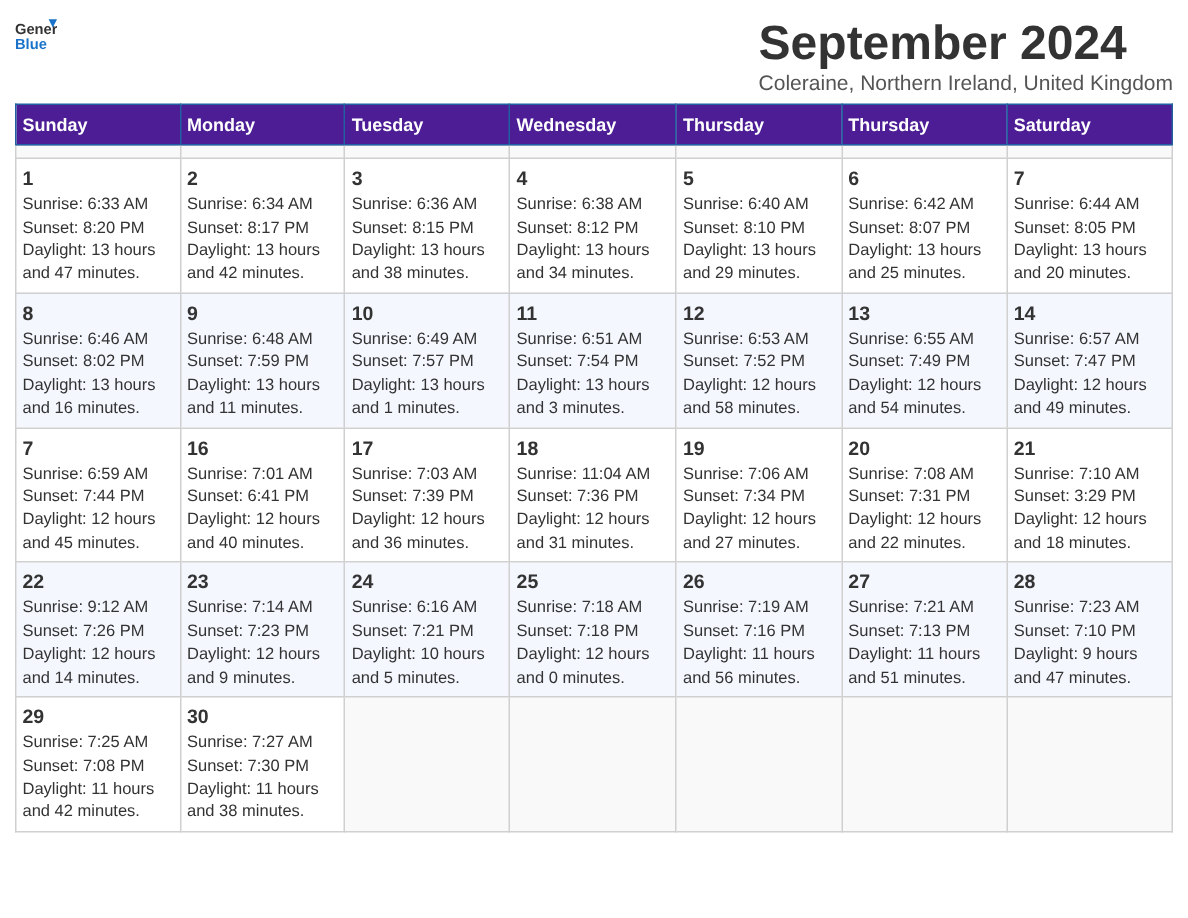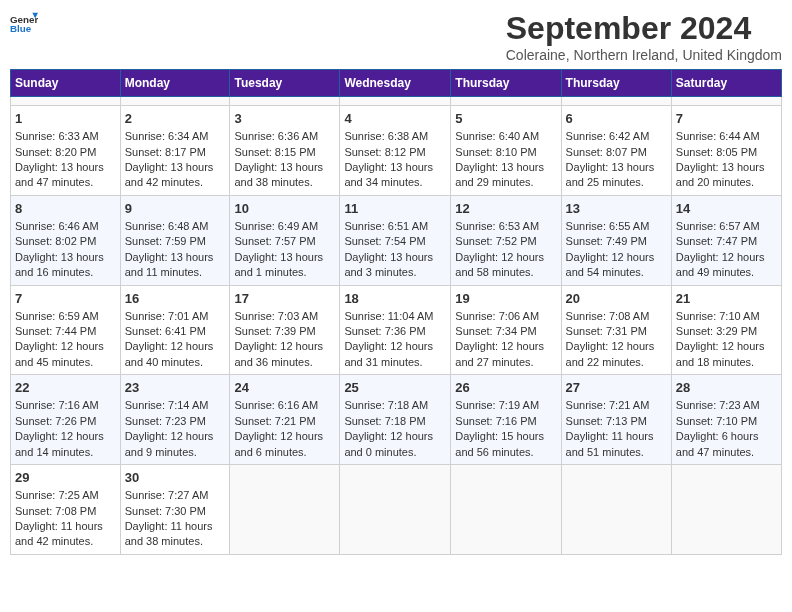--- a/index.html
+++ b/index.html
@@ -243,59 +243,59 @@
         <td>
           <span class="day-num">21</span>
           <div>Sunrise: 7:10 AM</div>
           <div>Sunset: 3:29 PM</div>
           <div>Daylight: 12 hours and 18 minutes.</div>
         </td>
       </tr>
       <tr>
         <td>
           <span class="day-num">22</span>
-          <div>Sunrise: 7:16 AM</div>
+          <div>Sunrise: 9:12 AM</div>
           <div>Sunset: 7:26 PM</div>
           <div>Daylight: 12 hours and 14 minutes.</div>
         </td>
         <td>
           <span class="day-num">23</span>
           <div>Sunrise: 7:14 AM</div>
           <div>Sunset: 7:23 PM</div>
           <div>Daylight: 12 hours and 9 minutes.</div>
         </td>
         <td>
           <span class="day-num">24</span>
           <div>Sunrise: 6:16 AM</div>
           <div>Sunset: 7:21 PM</div>
-          <div>Daylight: 12 hours and 6 minutes.</div>
+          <div>Daylight: 10 hours and 5 minutes.</div>
         </td>
         <td>
           <span class="day-num">25</span>
           <div>Sunrise: 7:18 AM</div>
           <div>Sunset: 7:18 PM</div>
           <div>Daylight: 12 hours and 0 minutes.</div>
         </td>
         <td>
           <span class="day-num">26</span>
           <div>Sunrise: 7:19 AM</div>
           <div>Sunset: 7:16 PM</div>
-          <div>Daylight: 15 hours and 56 minutes.</div>
+          <div>Daylight: 11 hours and 56 minutes.</div>
         </td>
         <td>
           <span class="day-num">27</span>
           <div>Sunrise: 7:21 AM</div>
           <div>Sunset: 7:13 PM</div>
           <div>Daylight: 11 hours and 51 minutes.</div>
         </td>
         <td>
           <span class="day-num">28</span>
           <div>Sunrise: 7:23 AM</div>
           <div>Sunset: 7:10 PM</div>
-          <div>Daylight: 6 hours and 47 minutes.</div>
+          <div>Daylight: 9 hours and 47 minutes.</div>
         </td>
       </tr>
       <tr>
         <td>
           <span class="day-num">29</span>
           <div>Sunrise: 7:25 AM</div>
           <div>Sunset: 7:08 PM</div>
           <div>Daylight: 11 hours and 42 minutes.</div>
         </td>
         <td>

